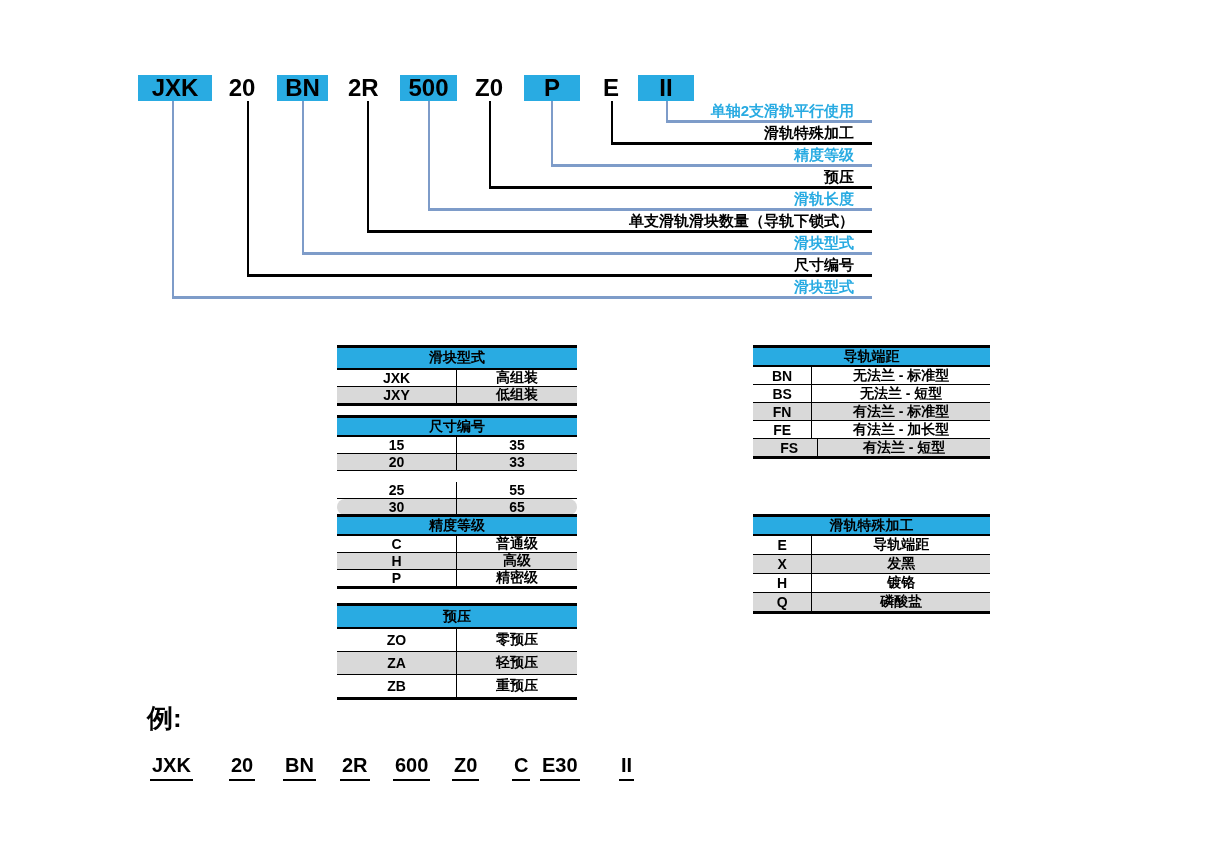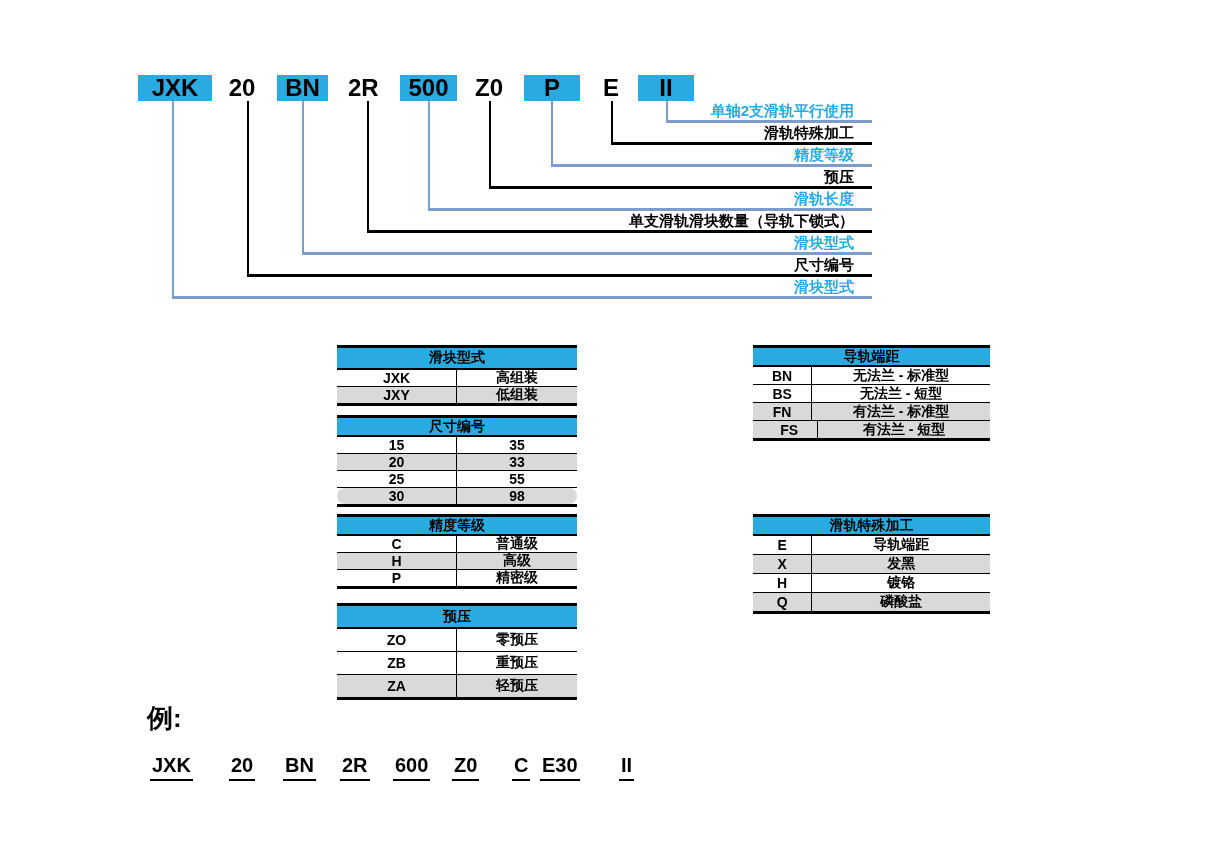--- a/index.html
+++ b/index.html
@@ -89,27 +89,27 @@
       <div class="ntable" style="left: 337px; top: 415px; width: 240px;">
         <div class="thead" style="height: 17px;">尺寸编号</div>
         <div class="trow" style="height: 16px;">
           <div class="tcell c1" style="width: 50%;">15</div>
           <div class="tcell c2">35</div>
         </div>
         <div class="trow alt" style="height: 16px;">
           <div class="tcell c1" style="width: 50%;">20</div>
           <div class="tcell c2">33</div>
         </div>
-        <div class="trow" style="height: 16px;">
+        <div class="trow" style="height: 16px; margin-top: 11px;">
           <div class="tcell c1" style="width: 50%;">25</div>
           <div class="tcell c2">55</div>
         </div>
         <div class="trow alt" style="height: 16px; border-radius: 8px;">
           <div class="tcell c1" style="width: 50%;">30</div>
-          <div class="tcell c2">98</div>
+          <div class="tcell c2">65</div>
         </div>
       </div>
       <div class="ntable" style="left: 337px; top: 514px; width: 240px;">
         <div class="thead" style="height: 17px;">精度等级</div>
         <div class="trow" style="height: 16px;">
           <div class="tcell c1" style="width: 50%;">C</div>
           <div class="tcell c2">普通级</div>
         </div>
         <div class="trow alt" style="height: 16px;">
           <div class="tcell c1" style="width: 50%;">H</div>
@@ -119,42 +119,46 @@
           <div class="tcell c1" style="width: 50%;">P</div>
           <div class="tcell c2">精密级</div>
         </div>
       </div>
       <div class="ntable" style="left: 337px; top: 603px; width: 240px;">
         <div class="thead" style="height: 21px;">预压</div>
         <div class="trow" style="height: 22px;">
           <div class="tcell c1" style="width: 50%;">ZO</div>
           <div class="tcell c2">零预压</div>
         </div>
+        <div class="trow alt" style="height: 22px;">
+          <div class="tcell c1" style="width: 50%;">ZA</div>
+          <div class="tcell c2">轻预压</div>
+        </div>
         <div class="trow" style="height: 22px;">
           <div class="tcell c1" style="width: 50%;">ZB</div>
           <div class="tcell c2">重预压</div>
-        </div>
-        <div class="trow alt" style="height: 22px;">
-          <div class="tcell c1" style="width: 50%;">ZA</div>
-          <div class="tcell c2">轻预压</div>
         </div>
       </div>
       <div class="ntable" style="left: 753px; top: 345px; width: 237px;">
         <div class="thead" style="height: 17px;">导轨端距</div>
         <div class="trow" style="height: 17px;">
           <div class="tcell c1" style="width: 25%;">BN</div>
           <div class="tcell c2">无法兰 - 标准型</div>
         </div>
         <div class="trow" style="height: 17px;">
           <div class="tcell c1" style="width: 25%;">BS</div>
           <div class="tcell c2">无法兰 - 短型</div>
         </div>
         <div class="trow alt" style="height: 17px;">
           <div class="tcell c1" style="width: 25%;">FN</div>
           <div class="tcell c2">有法兰 - 标准型</div>
+        </div>
+        <div class="trow" style="height: 17px;">
+          <div class="tcell c1" style="width: 25%;">FE</div>
+          <div class="tcell c2">有法兰 - 加长型</div>
         </div>
         <div class="trow alt" style="height: 17px; padding-left: 8px;">
           <div class="tcell c1" style="width: 25%;">FS</div>
           <div class="tcell c2">有法兰 - 短型</div>
         </div>
       </div>
       <div class="ntable" style="left: 753px; top: 514px; width: 237px;">
         <div class="thead" style="height: 17px;">滑轨特殊加工</div>
         <div class="trow" style="height: 18px;">
           <div class="tcell c1" style="width: 25%;">E</div>

